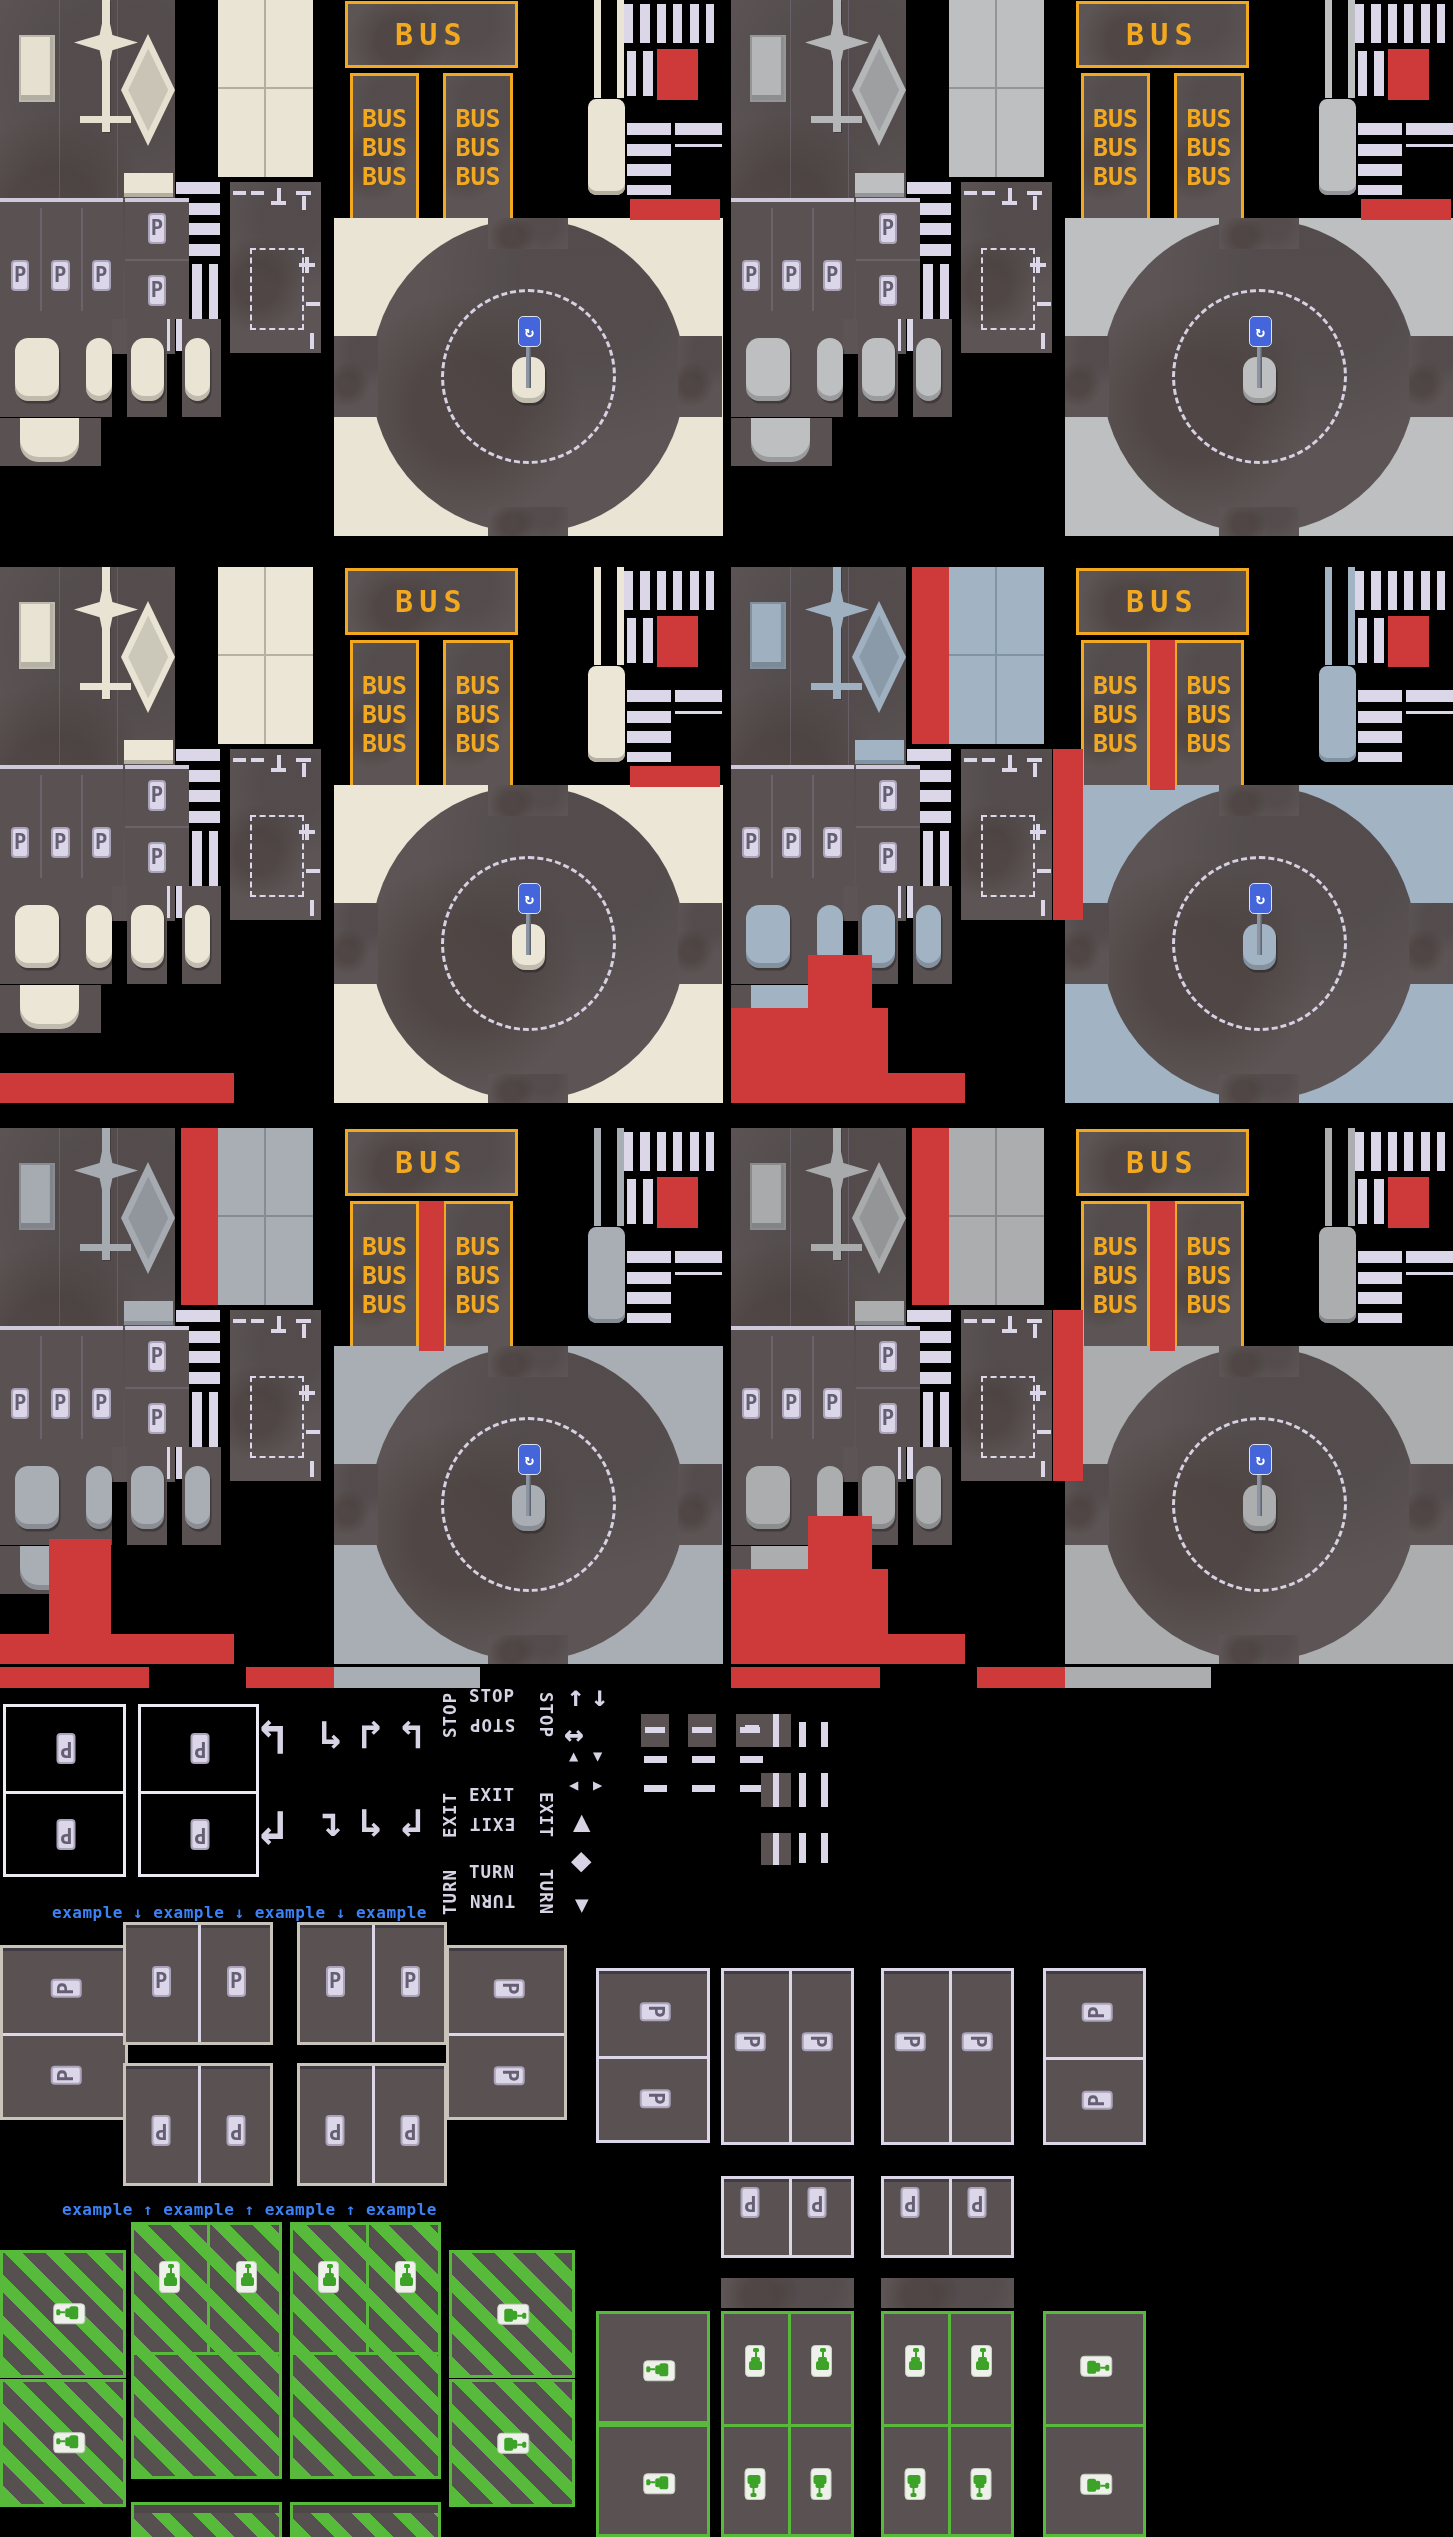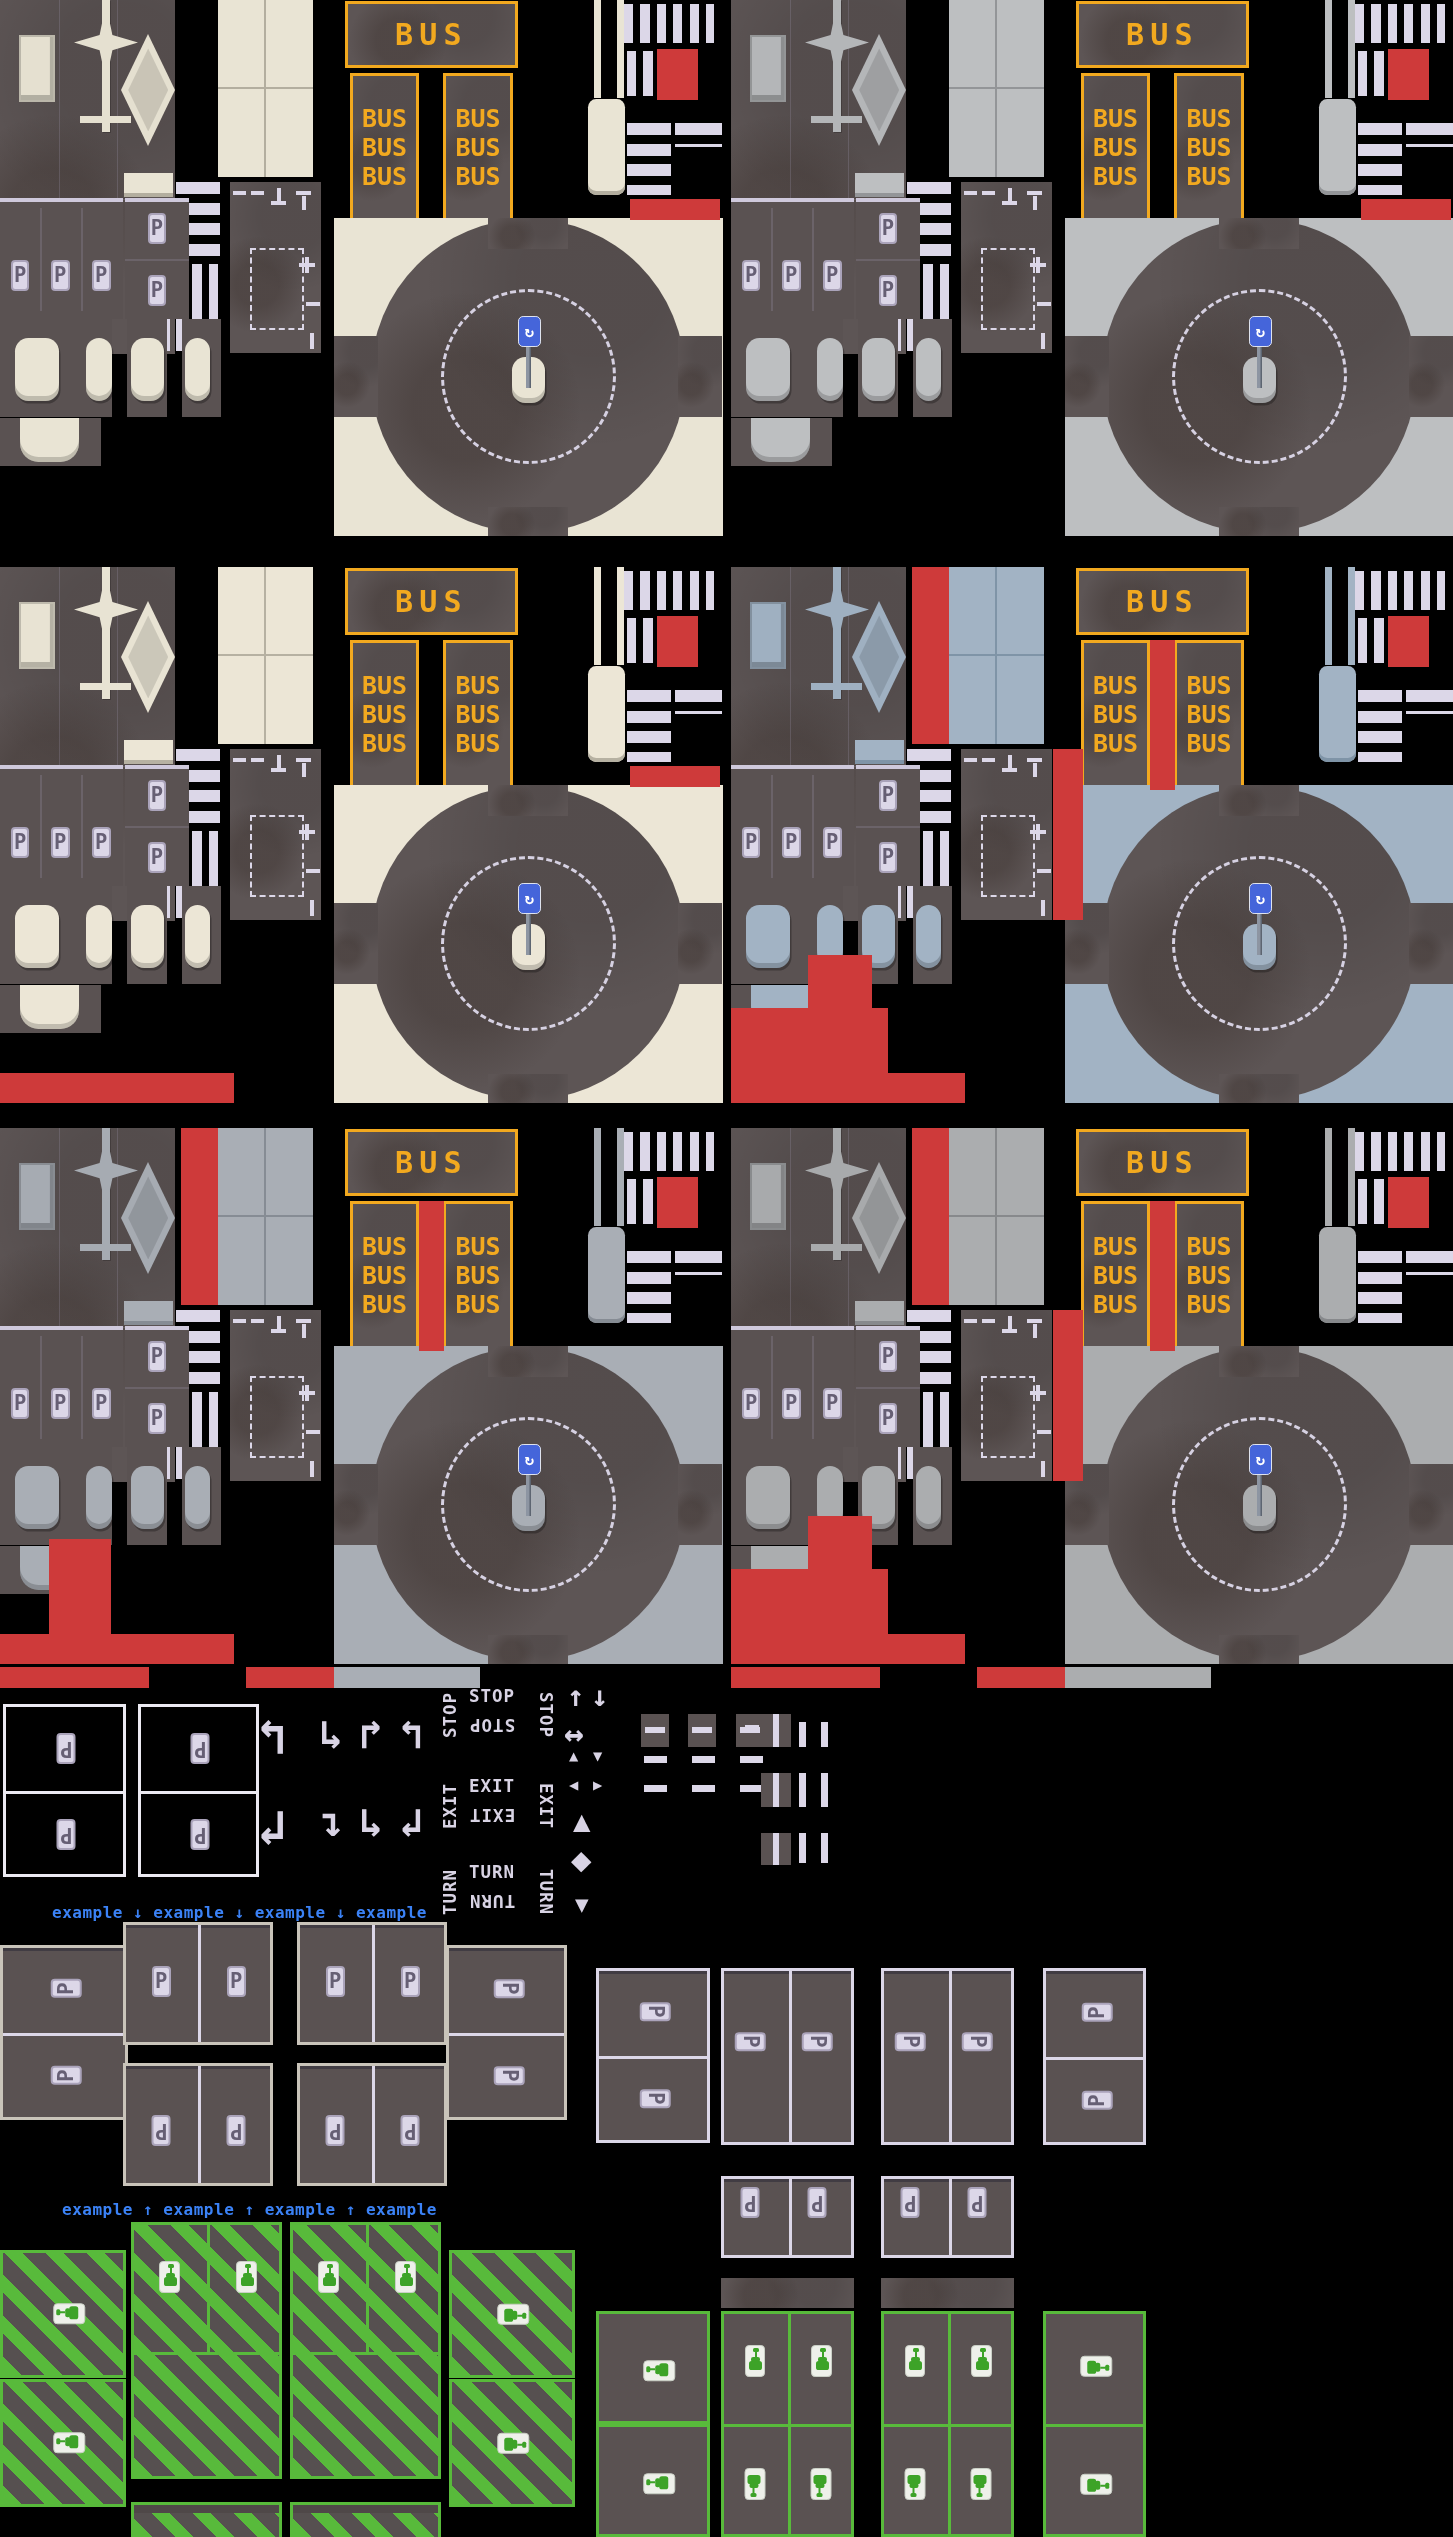--- a/index.html
+++ b/index.html
@@ -675,21 +675,21 @@
       <div class="abs glyph" style="left: 399px; top: 41px; width: 36px; height: 46px; font-size: 40px;">↰</div>
       <div class="abs glyph" style="left: 319px; top: 129px; width: 36px; height: 46px; font-size: 40px;">↴</div>
       <div class="abs glyph" style="left: 359px; top: 129px; width: 36px; height: 46px; font-size: 40px;">↳</div>
       <div class="abs glyph" style="left: 399px; top: 129px; width: 36px; height: 46px; font-size: 40px;">↲</div>
       <div class="abs" style="left: 442px; top: 11.8px; width: 108px; height: 64px;">
         <div class="abs word" style="left: 27px; top: 1px; transform: rotate(0deg);">STOP</div>
         <div class="abs word" style="left: 27px; top: 30px; transform: rotate(180deg);">STOP</div>
         <div class="abs word" style="left: -15.4px; top: 20.5px; transform: rotate(-90deg);">STOP</div>
         <div class="abs word" style="left: 81px; top: 20.5px; transform: rotate(90deg);">STOP</div>
       </div>
-      <div class="abs" style="left: 442px; top: 102px; width: 108px; height: 64px;">
+      <div class="abs" style="left: 442px; top: 111px; width: 108px; height: 64px;">
         <div class="abs word" style="left: 27px; top: 1px; transform: rotate(0deg);">EXIT</div>
         <div class="abs word" style="left: 27px; top: 30px; transform: rotate(180deg);">EXIT</div>
         <div class="abs word" style="left: -15.4px; top: 20.5px; transform: rotate(-90deg);">EXIT</div>
         <div class="abs word" style="left: 81px; top: 20.5px; transform: rotate(90deg);">EXIT</div>
       </div>
       <div class="abs" style="left: 442px; top: 188px; width: 108px; height: 64px;">
         <div class="abs word" style="left: 27px; top: 1px; transform: rotate(0deg);">TURN</div>
         <div class="abs word" style="left: 27px; top: 30px; transform: rotate(180deg);">TURN</div>
         <div class="abs word" style="left: -15.4px; top: 20.5px; transform: rotate(-90deg);">TURN</div>
         <div class="abs word" style="left: 81px; top: 20.5px; transform: rotate(90deg);">TURN</div>

